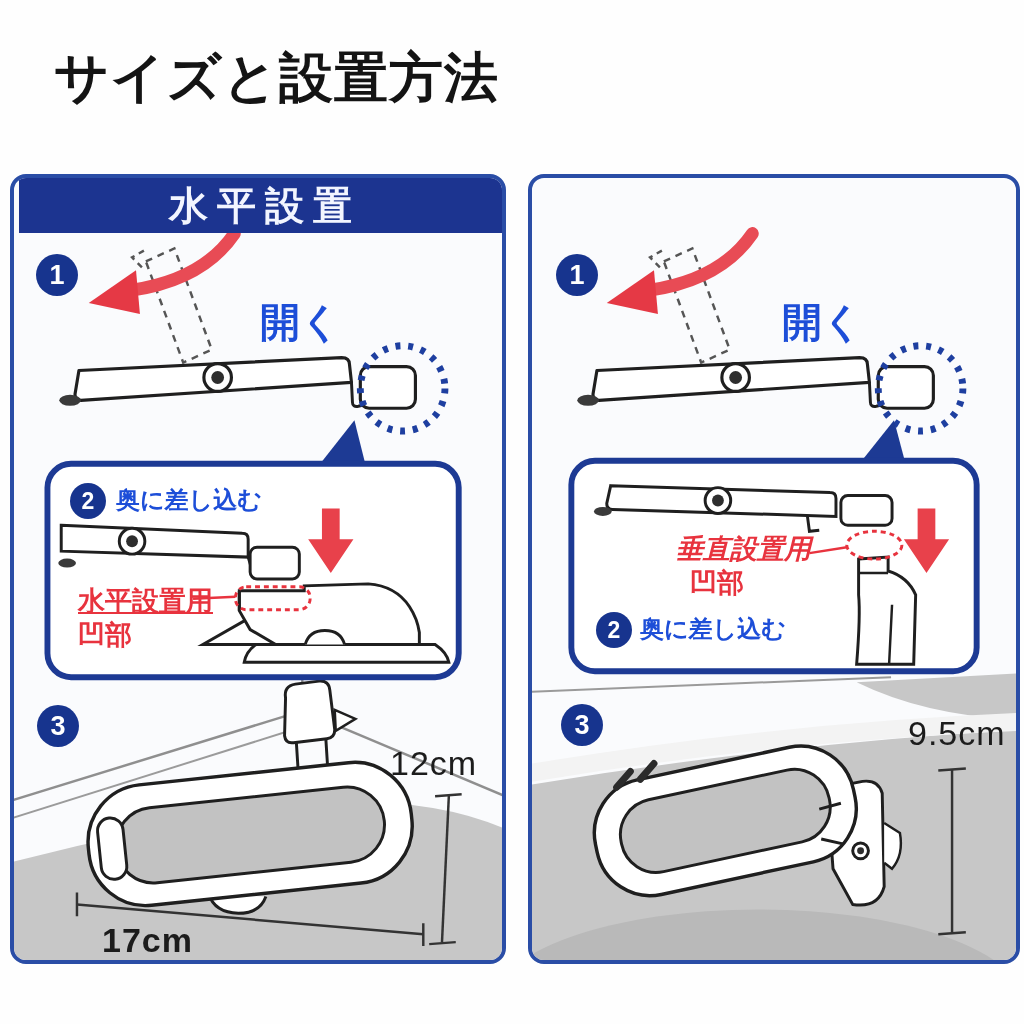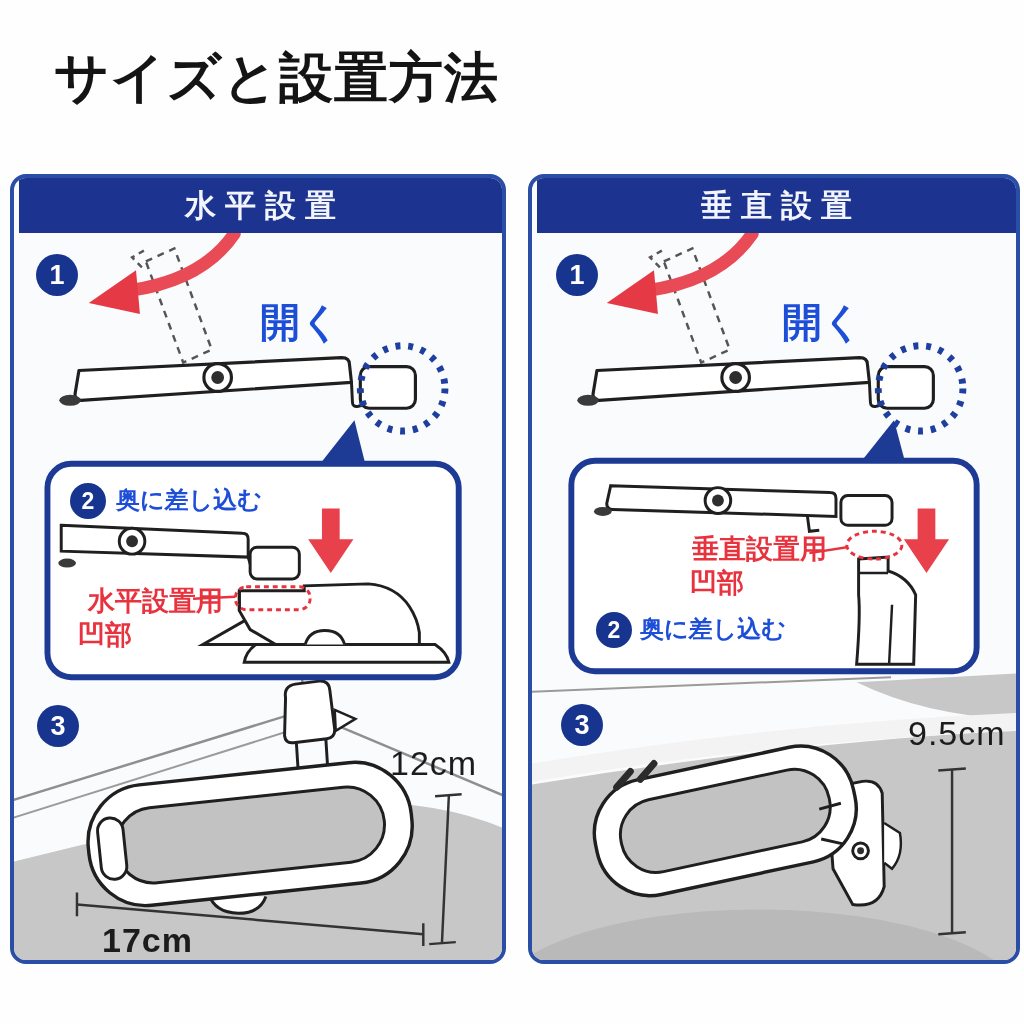--- a/index.html
+++ b/index.html
@@ -6,21 +6,21 @@
     font-family:"Liberation Sans",sans-serif;-webkit-font-smoothing:antialiased;}
   .stage{position:relative;width:1024px;height:1024px;background:#fefefe;overflow:hidden;}
   .page-title{position:absolute;left:54px;top:42px;font-size:54px;font-weight:600;
     color:#141414;letter-spacing:1px;white-space:nowrap;}
   .panel{position:absolute;top:174px;height:790px;background:#fafbfd;
     border:4px solid #2a4da6;border-radius:16px;box-sizing:border-box;overflow:hidden;}
   .panel.left{left:10px;width:496px;}
   .panel.right{left:528px;width:492px;}
   .panel-header{position:absolute;left:5px;top:0;right:0;height:55px;background:#1c3490;
     color:#f2f5ff;display:flex;align-items:center;justify-content:center;
-    font-size:31px;font-weight:600;letter-spacing:9px;text-indent:9px;}
+    font-size:39px;font-weight:600;letter-spacing:9px;text-indent:9px;}
   .panel-art{position:absolute;left:0;top:0;width:100%;height:100%;}
   .badge{position:absolute;background:#17348e;color:#fff;border-radius:50%;
     display:flex;align-items:center;justify-content:center;font-weight:700;}
   .badge.b42{width:42px;height:42px;font-size:27px;}
   .badge.b36{width:36px;height:36px;font-size:23px;}
   .lbl{position:absolute;color:#1d4ed8;white-space:nowrap;}
   .lbl.open{font-size:40px;font-weight:700;}
   .lbl.insert{font-size:24px;font-weight:700;}
   .lbl.red{color:#e8333e;font-size:27px;font-weight:700;line-height:1.15;}
   .lbl.dim{font-size:34px;font-weight:500;color:#1c1c1c;letter-spacing:1px;}
@@ -107,21 +107,21 @@
       </g>
     </svg>
 
     <div class="panel-header">水平設置</div>
 
     <div class="badge b42" style="left:22px;top:76px;">1</div>
     <div class="lbl open" style="left:246px;top:117px;">開く</div>
 
     <div class="badge b36" style="left:56px;top:305px;">2</div>
     <div class="lbl insert" style="left:102px;top:306px;">奥に差し込む</div>
-    <div class="lbl red" style="left:74px;top:408px;">水平設置用</div>
+    <div class="lbl red" style="left:64px;top:408px;text-decoration:underline;">水平設置用</div>
     <div class="lbl red" style="left:64px;top:442px;">凹部</div>
 
     <div class="badge b42" style="left:23px;top:527px;">3</div>
     <div class="lbl dim" style="left:376px;top:566px;">12cm</div>
     <div class="lbl dim" style="left:88px;top:743px;font-weight:bold;">17cm</div>
   </div>
 
   <div class="panel right">
 
     <svg class="panel-art" viewBox="0 0 492 788" preserveAspectRatio="none">
@@ -181,26 +181,25 @@
         <g>
           <path d="M332,384 L362,382 L362,396 Q382,402 390,420 L388,490 L330,490 Q334,440 332,420 Z" fill="#fff" stroke="#1f1f1f" stroke-width="3"></path>
           <path d="M332,398 L362,398 M366,430 L363,490" stroke="#1f1f1f" stroke-width="2.5" fill="none"></path>
         </g>
         <ellipse cx="348" cy="370" rx="28" ry="14" fill="none" stroke="#e8333e" stroke-width="3" stroke-dasharray="5 4"></ellipse>
         <path d="M282,378 L320,372" stroke="#e8333e" stroke-width="2.5" fill="none"></path>
         <polygon points="392,333 410,333 410,364 424,364 401,398 378,364 392,364" fill="#e8414b"></polygon>
       </g>
     </svg>
 
-    <div class="panel-header">垂直設置</div>
 
     <div class="badge b42" style="left:24px;top:76px;">1</div>
     <div class="lbl open" style="left:250px;top:117px;">開く</div>
 
-    <div class="lbl red" style="left:160px;top:356px;">垂直設置用</div>
+    <div class="lbl red" style="left:144px;top:356px;font-style:italic;">垂直設置用</div>
     <div class="lbl red" style="left:158px;top:390px;">凹部</div>
     <div class="badge b36" style="left:64px;top:434px;">2</div>
     <div class="lbl insert" style="left:108px;top:435px;">奥に差し込む</div>
 
     <div class="badge b42" style="left:29px;top:526px;">3</div>
     <div class="lbl dim" style="left:376px;top:536px;">9.5cm</div>
   </div>
 
 </div>
 

